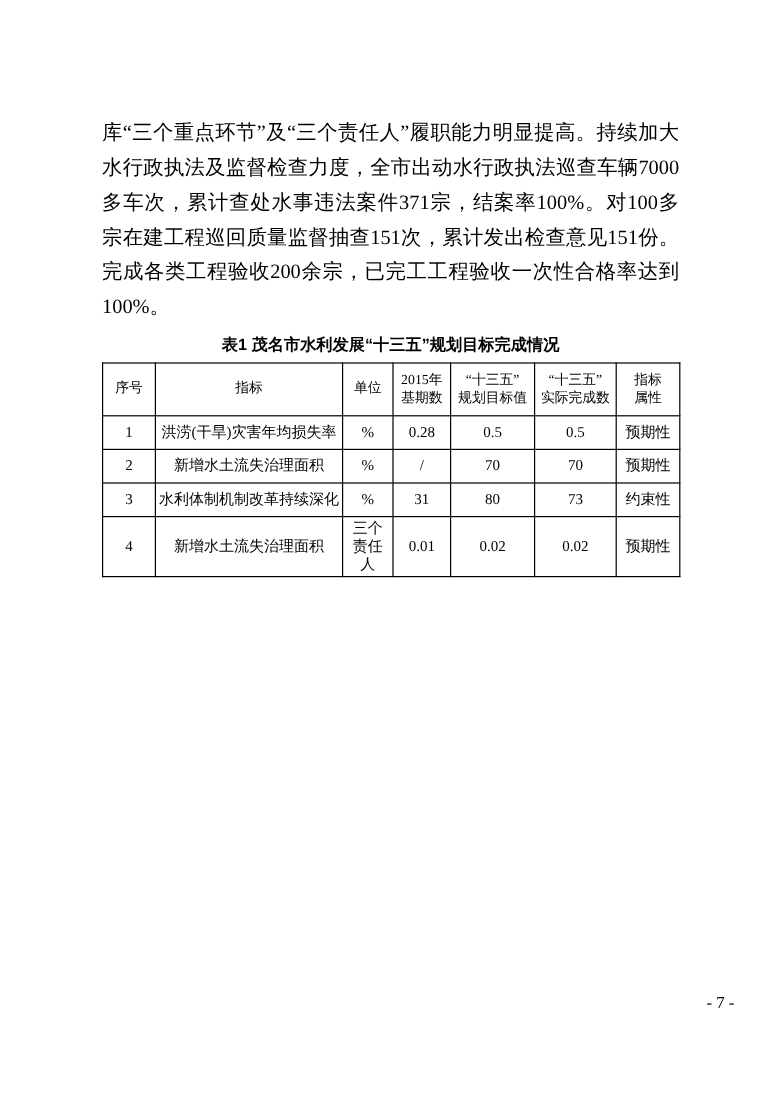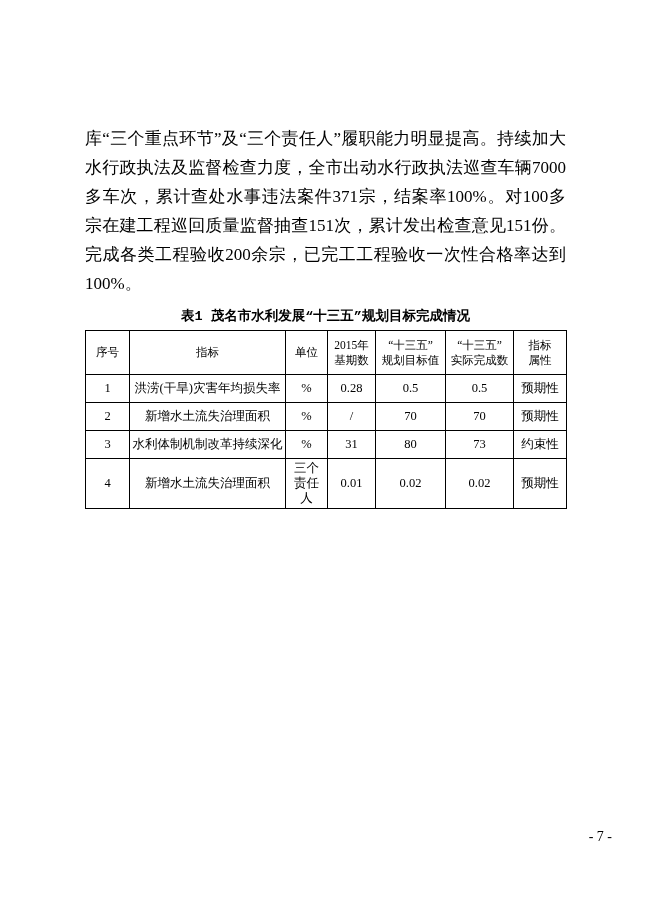--- a/index.html
+++ b/index.html
@@ -9,41 +9,41 @@
     height: 919px;
     background: #ffffff;
     color: #000000;
     font-family: "Liberation Serif", "DejaVu Serif", serif;
     position: relative;
     overflow: hidden;
   }
   .page-body {
     position: absolute;
     left: 85px;
-    top: 124px;
+    top: 96px;
     width: 481px;
   }
   .para {
     margin: 0;
     font-size: 17px;
     line-height: 29px;
     text-align: justify;
   }
   .para.indent { text-indent: 34px; }
   .lead {
     font-weight: bold;
     font-family: "Liberation Sans", "DejaVu Sans", sans-serif;
   }
   .table-title {
     margin-top: 9px;
     margin-bottom: 5px;
     text-align: center;
     font-weight: bold;
     font-size: 13.5px;
-    font-family: Liberation Mono, monospace;
+    font-family: Liberation Sans, sans-serif;
   }
   table.completion-table {
     border-collapse: collapse;
     width: 100%;
     table-layout: fixed;
   }
   .completion-table th,
   .completion-table td {
     border: 1px solid #000000;
     text-align: center;

